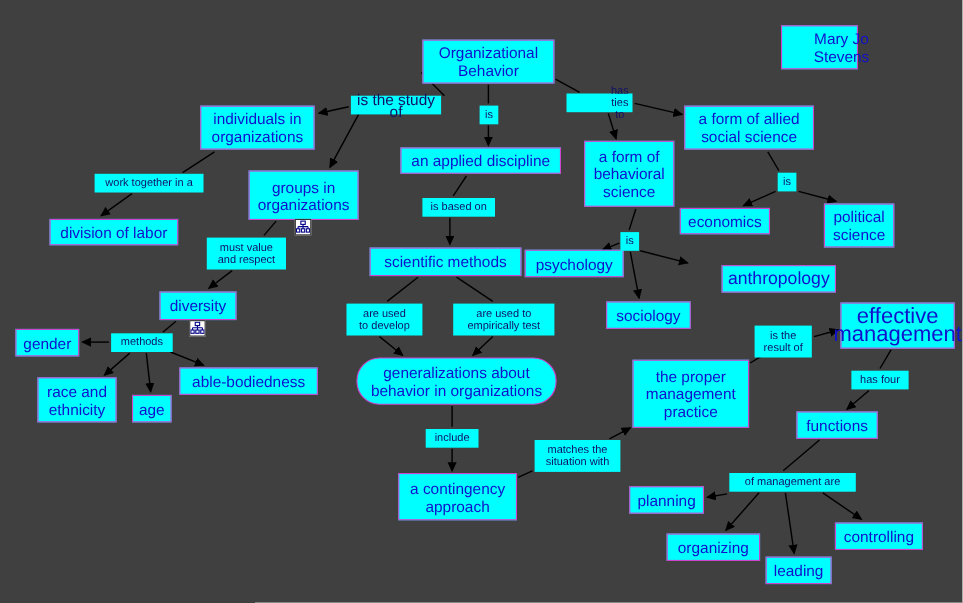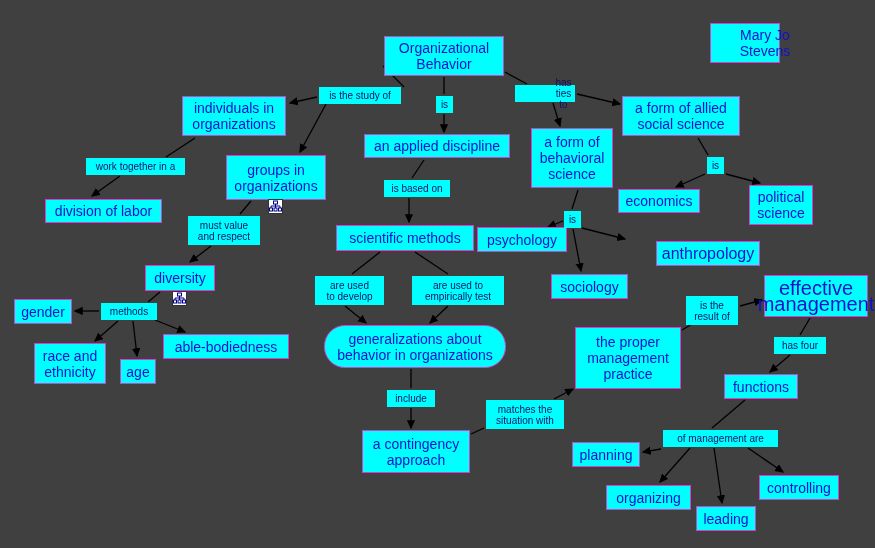--- a/index.html
+++ b/index.html
@@ -151,21 +151,21 @@
 practice</div>
       <div class="node" style="left: 764px; top: 275px; width: 104px; height: 42px; font-size: 20px;">effective
 management</div>
       <div class="node" style="left: 724px; top: 374px; width: 74px; height: 25px; font-size: 14px;">functions</div>
       <div class="node" style="left: 362px; top: 430px; width: 108px; height: 43px; font-size: 14px;">a contingency
 approach</div>
       <div class="node" style="left: 572px; top: 442px; width: 68px; height: 25px; font-size: 14px;">planning</div>
       <div class="node" style="left: 606px; top: 485px; width: 85px; height: 25px; font-size: 14px;">organizing</div>
       <div class="node" style="left: 696px; top: 506px; width: 60px; height: 25px; font-size: 14px;">leading</div>
       <div class="node" style="left: 759px; top: 475px; width: 80px; height: 25px; font-size: 14px;">controlling</div>
-      <div class="link" style="left: 319px; top: 87px; width: 82px; height: 17px; font-size: 10px;">is the study of</div>
+      <div class="link" style="left: 319px; top: 87px; width: 82px; height: 17px; font-size: 14px;">is the study of</div>
       <div class="link" style="left: 436px; top: 96px; width: 17px; height: 17px; font-size: 10px;">is</div>
       <div class="link" style="left: 515px; top: 85px; width: 60px; height: 17px; font-size: 10px; padding-left: 40px;">has ties to</div>
       <div class="link" style="left: 86px; top: 158px; width: 99px; height: 17px; font-size: 10px;">work together in a</div>
       <div class="link" style="left: 707px; top: 157px; width: 17px; height: 17px; font-size: 10px;">is</div>
       <div class="link" style="left: 384px; top: 180px; width: 66px; height: 17px; font-size: 10px;">is based on</div>
       <div class="link" style="left: 188px; top: 216px; width: 72px; height: 29px; font-size: 10px;">must value
 and respect</div>
       <div class="link" style="left: 564px; top: 211px; width: 17px; height: 17px; font-size: 10px;">is</div>
       <div class="link" style="left: 315px; top: 276px; width: 69px; height: 29px; font-size: 10px;">are used
 to develop</div>

